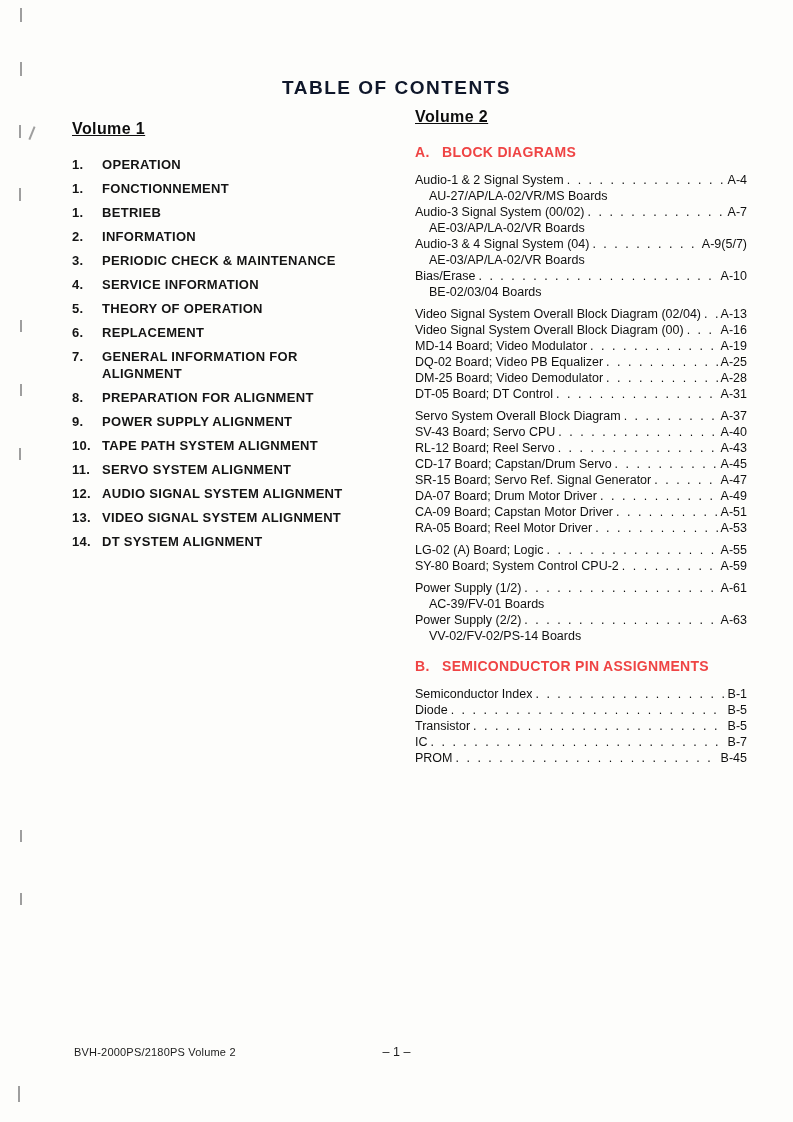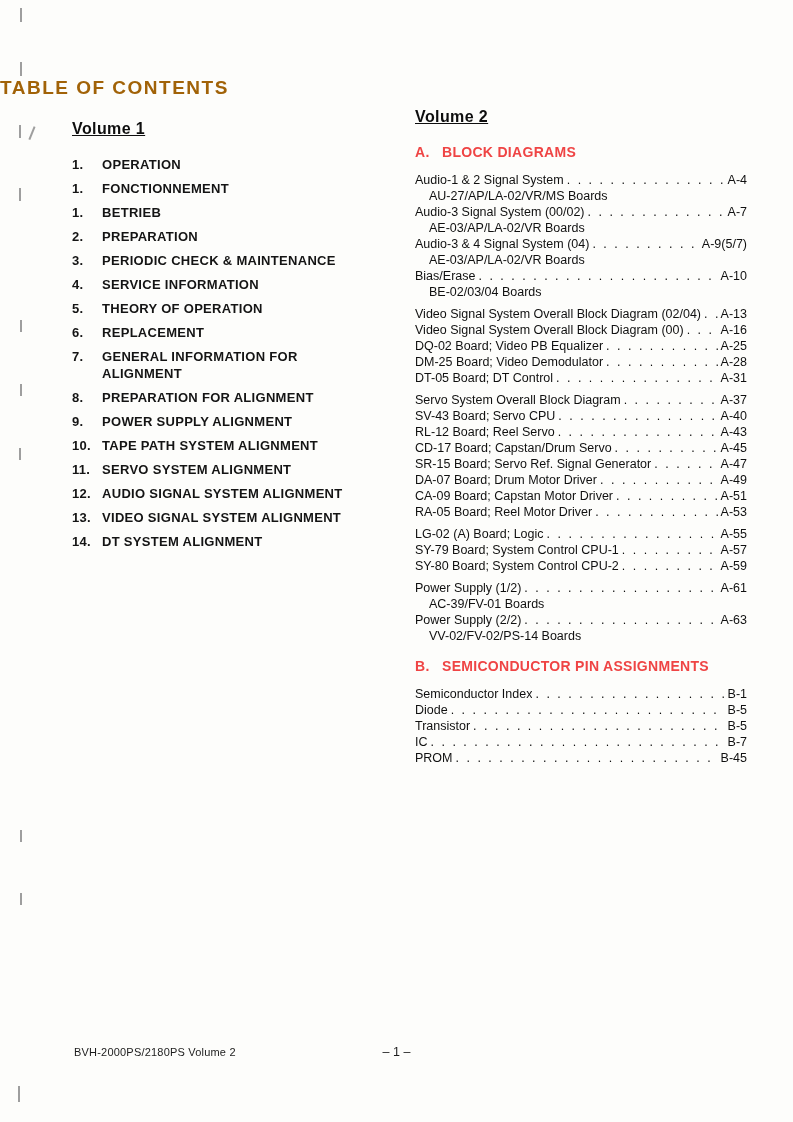--- a/index.html
+++ b/index.html
@@ -9,25 +9,25 @@
     background: #fdfdfb;
     color: #161616;
     font-family: "Liberation Sans", sans-serif;
     overflow: hidden;
   }
 
   
   .page-title {
     position: absolute;
     top: 77px; left: 0; width: 100%;
-    text-align: left;
+    text-align: center;
     font-size: 19px;
     font-weight: bold;
     letter-spacing: 1.5px;
-    color: #a16207;
+    color: #0f172a;
   }
 
   
   .col-left  { position: absolute; left: 72px;  top: 120px; width: 292px; }
   .col-right { position: absolute; left: 415px; top: 108px; width: 332px; }
 
   .vol-heading {
     font-size: 16px;
     font-weight: bold;
     letter-spacing: 0.4px;
@@ -135,21 +135,21 @@
       <div class="v1-item">
         <span class="v1-num">1.</span>
         <span class="v1-label">FONCTIONNEMENT</span>
       </div>
       <div class="v1-item">
         <span class="v1-num">1.</span>
         <span class="v1-label">BETRIEB</span>
       </div>
       <div class="v1-item">
         <span class="v1-num">2.</span>
-        <span class="v1-label">PREPARATION</span>
+        <span class="v1-label">INFORMATION</span>
       </div>
       <div class="v1-item">
         <span class="v1-num">3.</span>
         <span class="v1-label">PERIODIC CHECK &amp; MAINTENANCE</span>
       </div>
       <div class="v1-item">
         <span class="v1-num">4.</span>
         <span class="v1-label">SERVICE INFORMATION</span>
       </div>
       <div class="v1-item">
@@ -231,20 +231,25 @@
             <span class="entry-text">Video Signal System Overall Block Diagram (02/04)</span>
             <span class="leader"></span>
             <span class="entry-page">A-13</span>
           </div>
           <div class="toc-entry">
             <span class="entry-text">Video Signal System Overall Block Diagram (00)</span>
             <span class="leader"></span>
             <span class="entry-page">A-16</span>
           </div>
           <div class="toc-entry">
+            <span class="entry-text">MD-14 Board; Video Modulator</span>
+            <span class="leader"></span>
+            <span class="entry-page">A-19</span>
+          </div>
+          <div class="toc-entry">
             <span class="entry-text">DQ-02 Board; Video PB Equalizer</span>
             <span class="leader"></span>
             <span class="entry-page">A-25</span>
           </div>
           <div class="toc-entry">
             <span class="entry-text">DM-25 Board; Video Demodulator</span>
             <span class="leader"></span>
             <span class="entry-page">A-28</span>
           </div>
           <div class="toc-entry">
@@ -293,25 +298,20 @@
             <span class="entry-text">RA-05 Board; Reel Motor Driver</span>
             <span class="leader"></span>
             <span class="entry-page">A-53</span>
           </div>
         </div>
         <div class="toc-group">
           <div class="toc-entry">
             <span class="entry-text">LG-02 (A) Board; Logic</span>
             <span class="leader"></span>
             <span class="entry-page">A-55</span>
-          </div>
-          <div class="toc-entry">
-            <span class="entry-text">SY-79 Board; System Control CPU-1</span>
-            <span class="leader"></span>
-            <span class="entry-page">A-57</span>
           </div>
           <div class="toc-entry">
             <span class="entry-text">SY-80 Board; System Control CPU-2</span>
             <span class="leader"></span>
             <span class="entry-page">A-59</span>
           </div>
         </div>
         <div class="toc-group">
           <div class="toc-entry">
             <span class="entry-text">Power Supply (1/2)</span>

